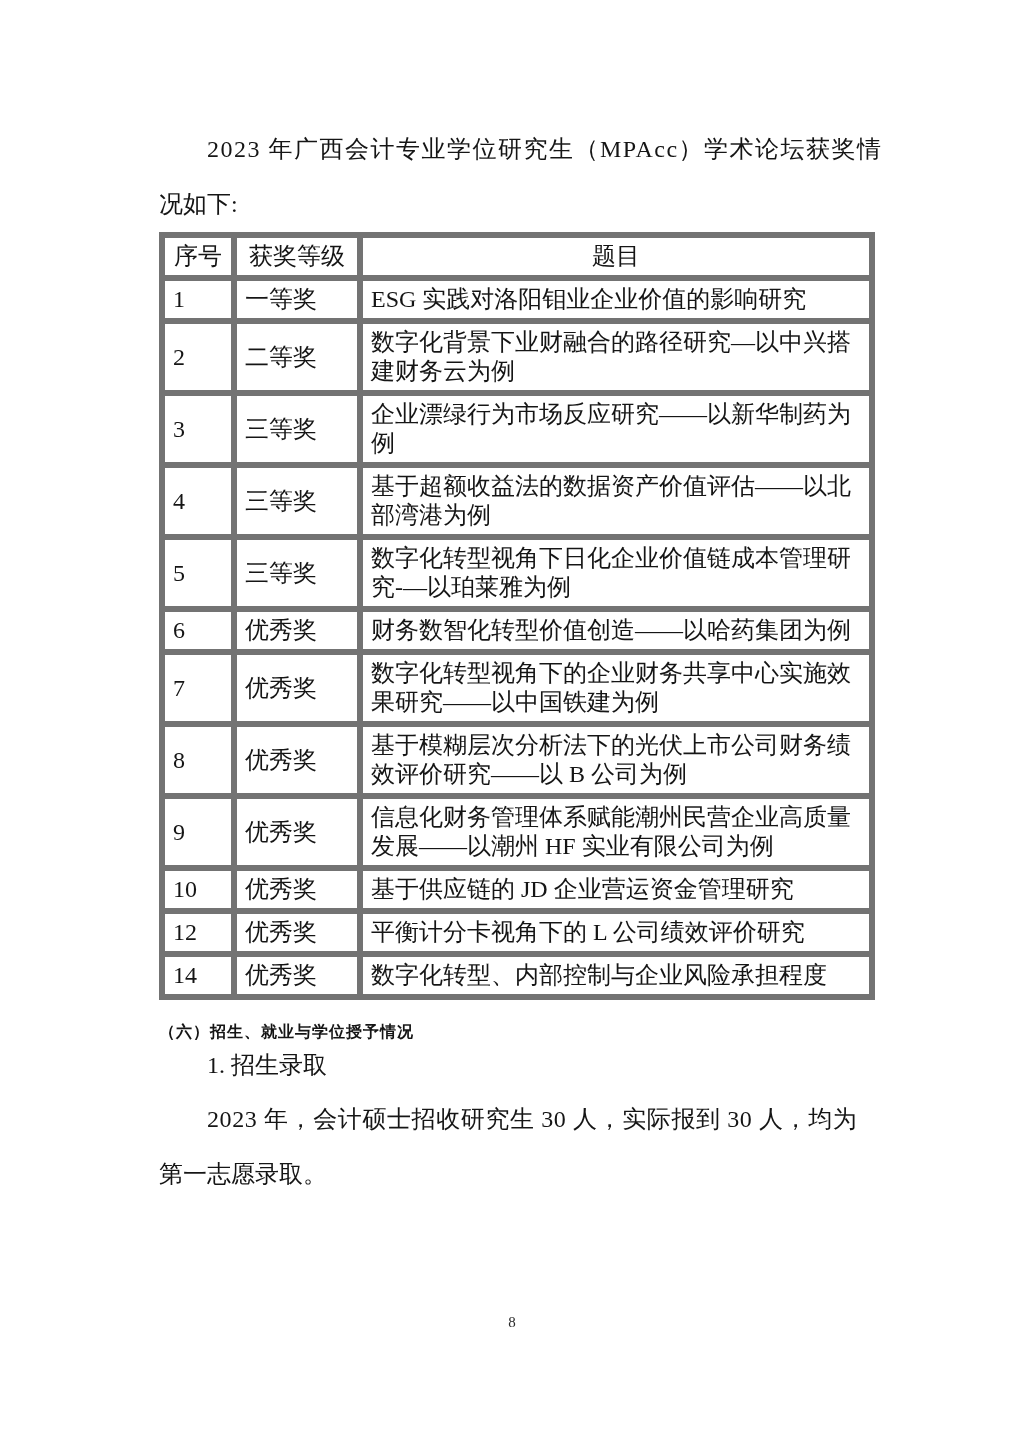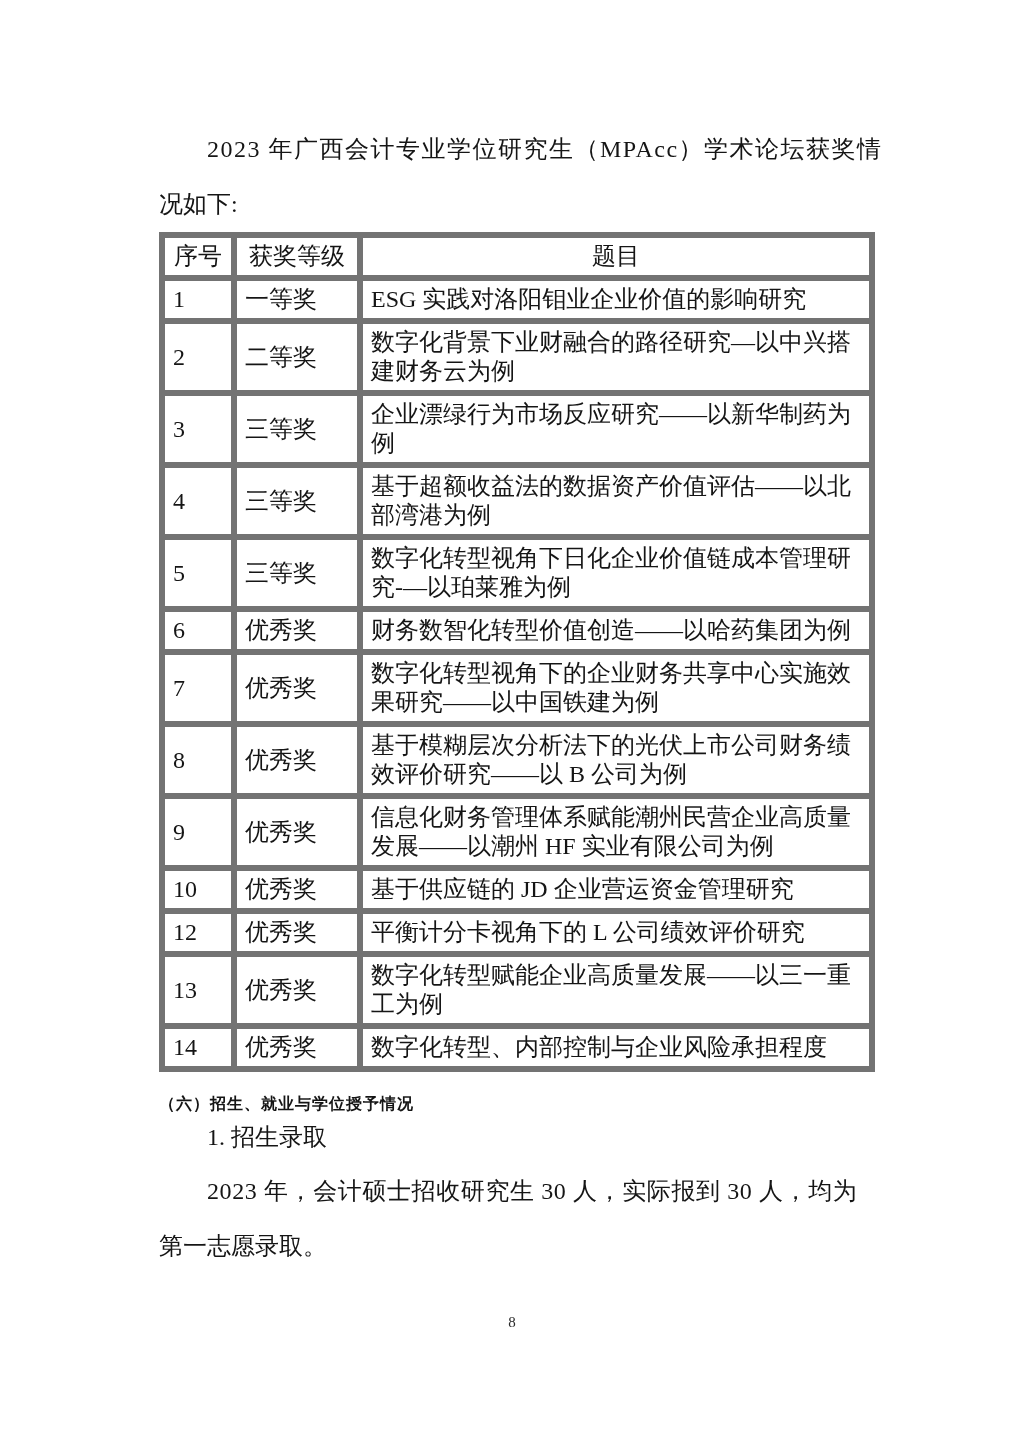--- a/index.html
+++ b/index.html
@@ -150,25 +150,20 @@
     <td class="col-title wrapable">基于供应链的 JD 企业营运资金管理研究</td>
   </tr>
 
 
   <tr>
     <td class="col-no wrapable">12</td>
     <td class="col-award wrapable">优秀奖</td>
     <td class="col-title wrapable">平衡计分卡视角下的 L 公司绩效评价研究</td>
   </tr>
 
-  <tr>
-    <td class="col-no wrapable">13</td>
-    <td class="col-award wrapable">优秀奖</td>
-    <td class="col-title wrapable">数字化转型赋能企业高质量发展——以三一重工为例</td>
-  </tr>
 
   <tr>
     <td class="col-no wrapable">14</td>
     <td class="col-award wrapable">优秀奖</td>
     <td class="col-title wrapable">数字化转型、内部控制与企业风险承担程度</td>
   </tr>
 </tbody>
   </table>
 
   <div class="section-heading">（六）招生、就业与学位授予情况</div>

